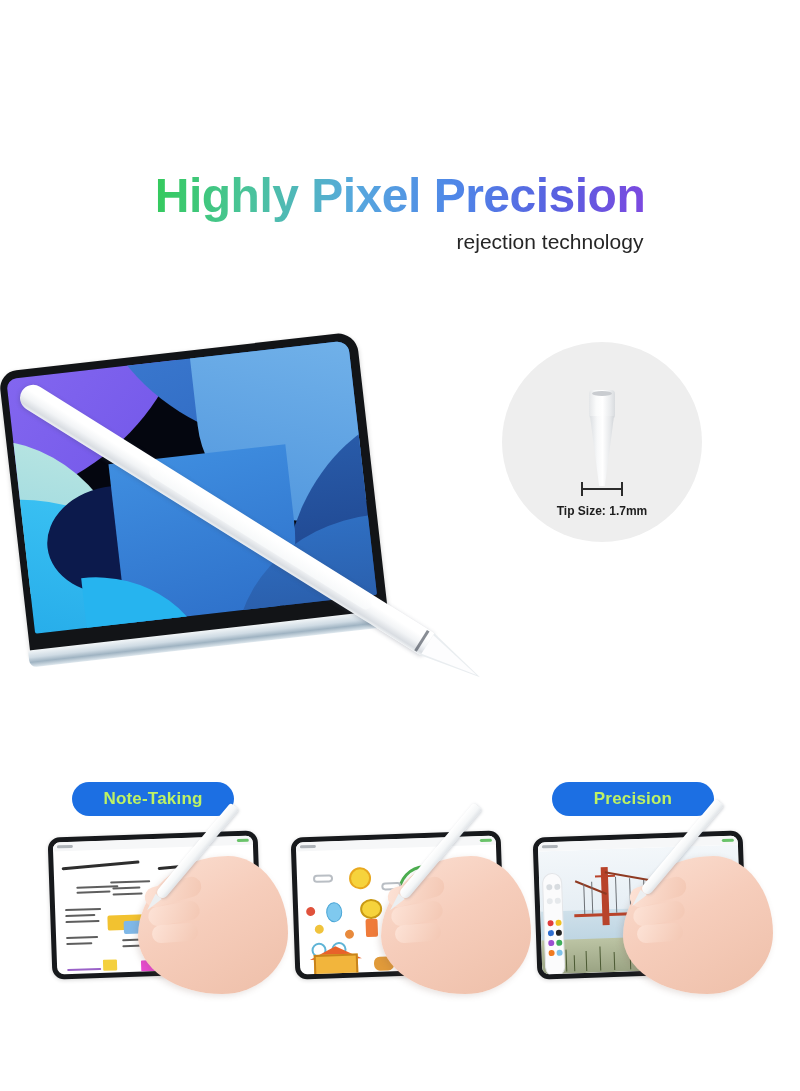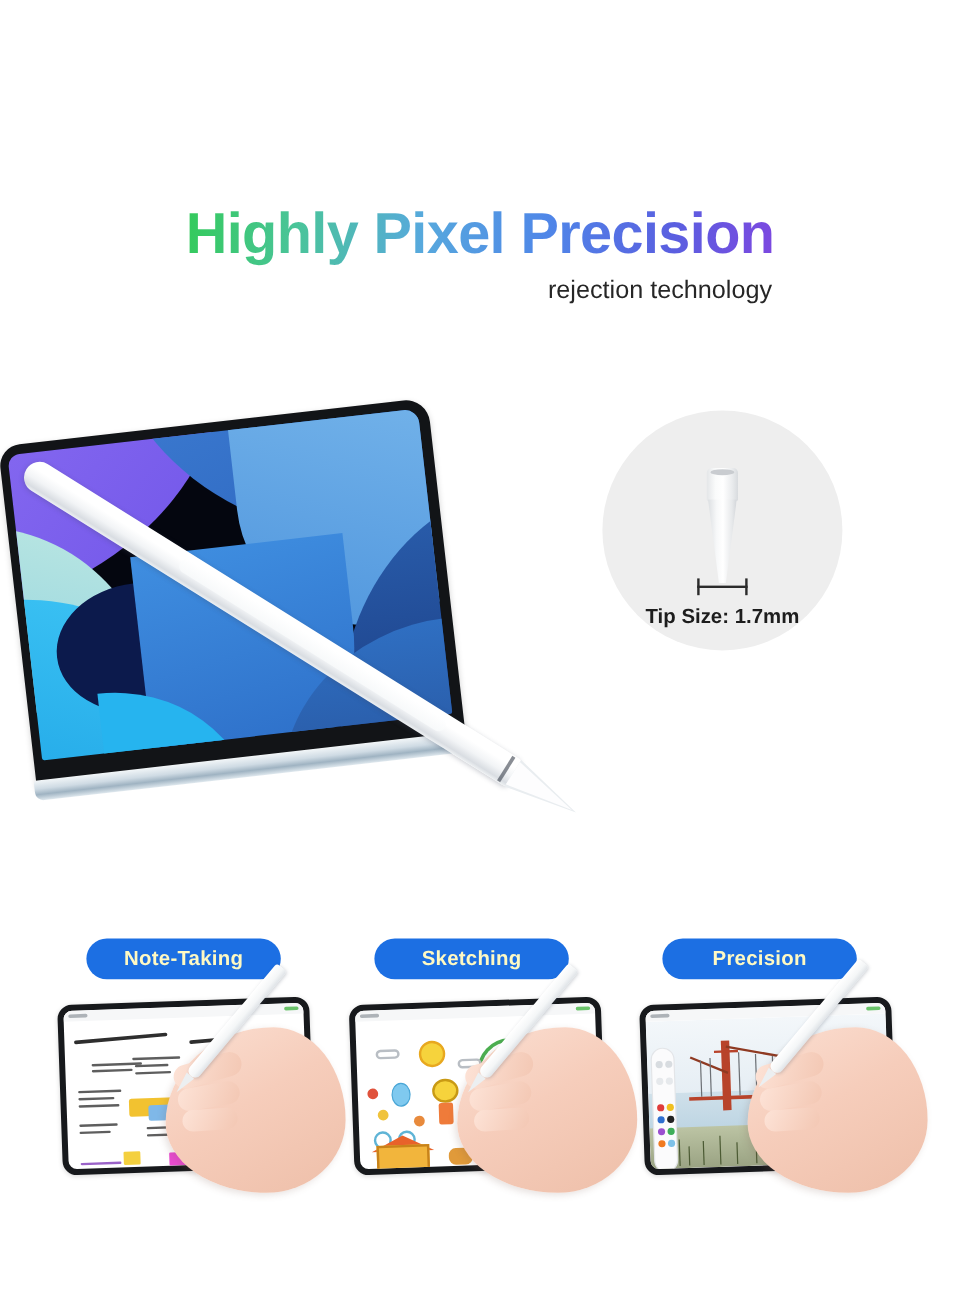--- a/index.html
+++ b/index.html
@@ -123,29 +123,29 @@
     width: 24px; height: 70px;
     background: linear-gradient(90deg,#dcdfe2 0%,#f7f8f9 30%,#ffffff 52%,#e6e8ea 84%,#d2d5d9 100%);
     clip-path: polygon(0% 0%, 100% 0%, 62% 100%, 38% 100%);
   }
   .measure { position: absolute; left: 50%; top: 140px; transform: translateX(-50%); width: 42px; height: 14px; }
   .measure .bar { position: absolute; left: 0; right: 0; top: 6px; height: 2px; background: #2b2b2b; }
   .measure .capL, .measure .capR { position: absolute; top: 0; width: 2px; height: 14px; background: #2b2b2b; }
   .measure .capL { left: 0; } .measure .capR { right: 0; }
   .tip-label {
     position: absolute; left: 0; right: 0; top: 162px;
-    text-align: center; font-size: 17px; font-weight: bold; color: #1d1d1d;
+    text-align: center; font-size: 12px; font-weight: bold; color: #1d1d1d;
   }
 
   
   .badges { position: absolute; left: 0; top: 782px; width: 800px; height: 34px; }
   .badge {
     position: absolute; top: 0; width: 162px; height: 34px;
     background: #1c6fe3; border-radius: 17px;
-    color: #fef9c3; font-size: 17px; font-weight: bold;
+    color: #bef264; font-size: 17px; font-weight: bold;
     display: flex; align-items: center; justify-content: center;
     letter-spacing: .2px;
   }
   .badge.b1 { left: 72px; }
   .badge.b2 { left: 312px; }
   .badge.b3 { left: 552px; }
 
   
   .thumbs { position: absolute; left: 0; top: 828px; width: 800px; height: 160px; }
   .thumb { position: absolute; top: 0; width: 232px; height: 152px; }
@@ -269,21 +269,20 @@
         <div class="capL"></div>
         <div class="bar"></div>
         <div class="capR"></div>
       </div>
       <div class="tip-label">Tip Size:  1.7mm</div>
     </div>
   </div>
 
   <div class="badges">
     <div class="badge b1">Note-Taking</div>
-    <div class="badge b2">Sketching</div>
     <div class="badge b3">Precision</div>
   </div>
 
   <div class="thumbs">
 
     <div class="thumb t1">
       <div class="t-frame">
         <div class="t-screen">
           <div class="t-statusbar">
             <div class="dotL"></div>

